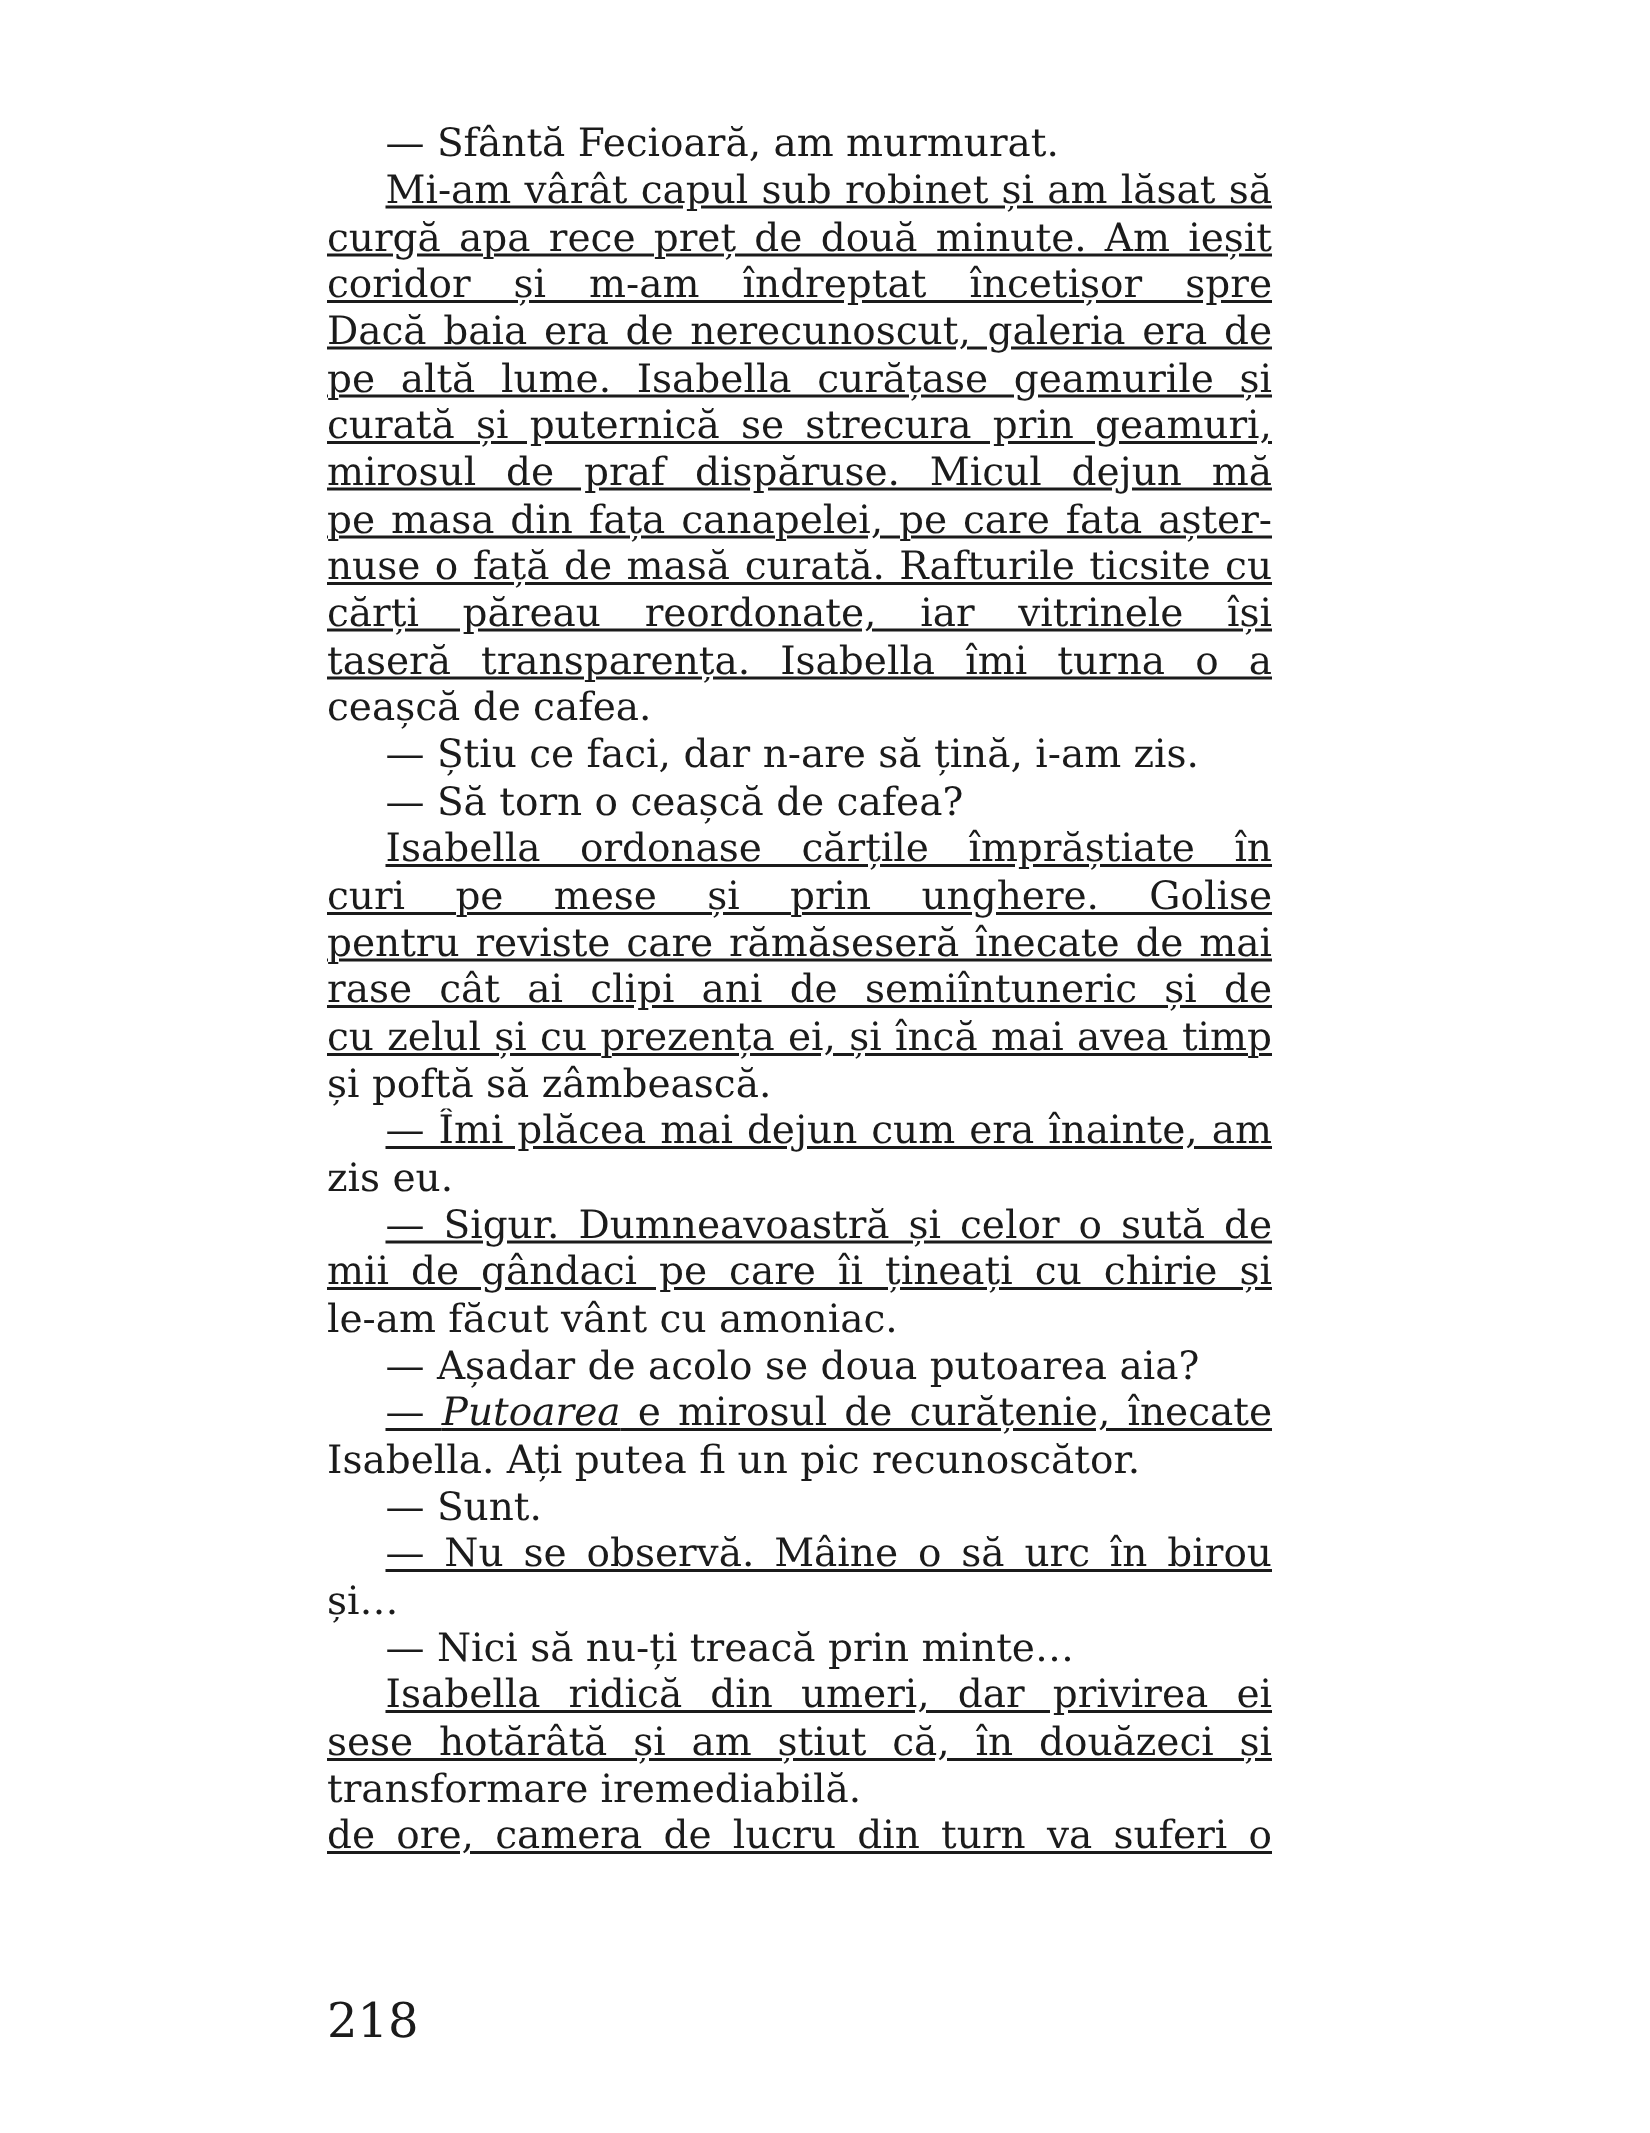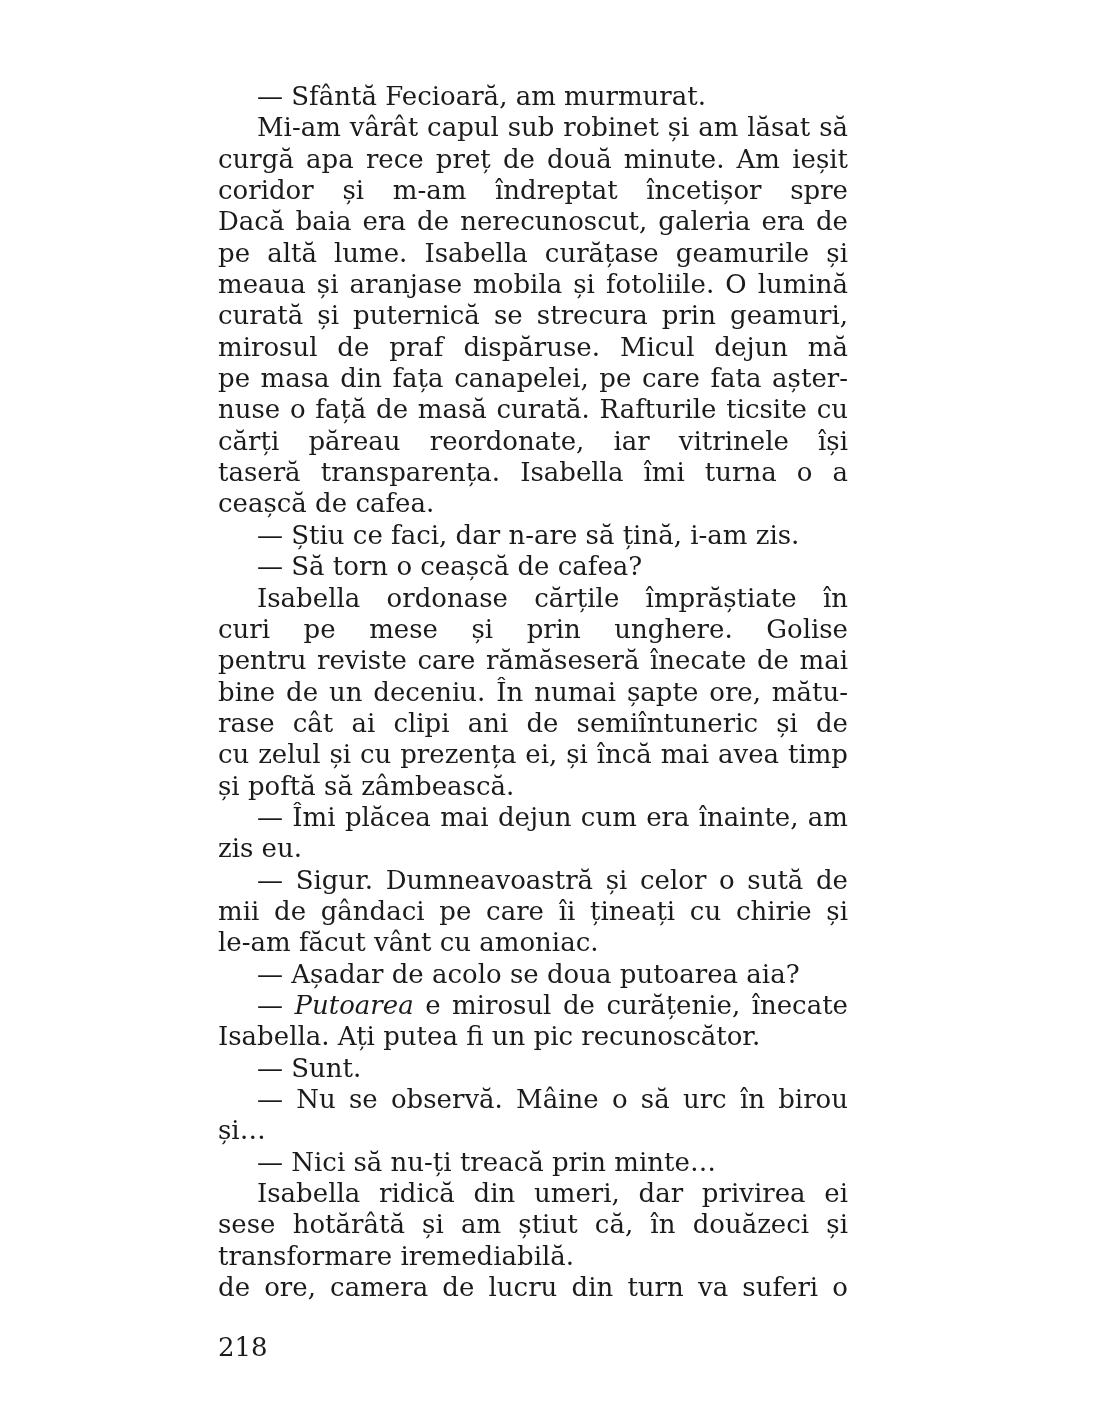--- a/index.html
+++ b/index.html
@@ -25,60 +25,59 @@
     font-size: 26px;
     line-height: 31.35px;
     height: 31.35px;
     text-align: left;
     white-space: normal;
     overflow: hidden;
   }
   .line.j {
     text-align: justify;
     text-align-last: justify;
+    text-decoration: underline;
   }
   .line.ind {
     text-indent: 39px;
   }
   .it {
     font-style: italic;
   }
   .page-number {
     position: absolute;
     left: 218px;
     top: 1332px;
-    font-size: 26px;
+    font-size: 32px;
     line-height: 31px;
   }
 </style>
 </head>
 <body>
 
 <div class="book-page">
   <div class="text-block" id="text-block">
       <div class="line ind"><span>— Sfântă Fecioară, am murmurat.</span></div>
       <div class="line j ind"><span>Mi-am vârât capul sub robinet și am lăsat să</span></div>
       <div class="line j"><span>curgă apa rece preț de două minute. Am ieșit pe</span></div>
       <div class="line j"><span>coridor și m-am îndreptat încetișor spre galerie.</span></div>
       <div class="line j"><span>Dacă baia era de nerecunoscut, galeria era de</span></div>
       <div class="line j"><span>pe altă lume. Isabella curățase geamurile și dușu-</span></div>
-      <div class="line j"><span>meaua și aranjase mobila și fotoliile. O lumină</span></div>
       <div class="line j"><span>curată și puternică se strecura prin geamuri, iar</span></div>
       <div class="line j"><span>mirosul de praf dispăruse. Micul dejun mă aștepta</span></div>
       <div class="line j"><span>pe masa din fața canapelei, pe care fata așter-</span></div>
       <div class="line j"><span>nuse o față de masă curată. Rafturile ticsite cu</span></div>
       <div class="line j"><span>cărți păreau reordonate, iar vitrinele își recăpă-</span></div>
       <div class="line j"><span>taseră transparența. Isabella îmi turna o a doua</span></div>
       <div class="line"><span>ceașcă de cafea.</span></div>
       <div class="line ind"><span>— Știu ce faci, dar n-are să țină, i-am zis.</span></div>
       <div class="line ind"><span>— Să torn o ceașcă de cafea?</span></div>
       <div class="line j ind"><span>Isabella ordonase cărțile împrăștiate în tean-</span></div>
       <div class="line j"><span>curi pe mese și prin unghere. Golise suporturile</span></div>
       <div class="line j"><span>pentru reviste care rămăseseră înecate de mai</span></div>
-      <div class="line j"><span>bine de un deceniu. În numai șapte ore, mătu-</span></div>
       <div class="line j"><span>rase cât ai clipi ani de semiîntuneric și de beznă</span></div>
       <div class="line j"><span>cu zelul și cu prezența ei, și încă mai avea timp</span></div>
       <div class="line"><span>și poftă să zâmbească.</span></div>
       <div class="line j ind"><span>— Îmi plăcea mai dejun cum era înainte, am</span></div>
       <div class="line"><span>zis eu.</span></div>
       <div class="line j ind"><span>— Sigur. Dumneavoastră și celor o sută de</span></div>
       <div class="line j"><span>mii de gândaci pe care îi țineați cu chirie și cărora</span></div>
       <div class="line"><span>le-am făcut vânt cu amoniac.</span></div>
       <div class="line ind"><span>— Așadar de acolo se doua putoarea aia?</span></div>
       <div class="line j ind"><span>— </span><span class="it">Putoarea</span><span> e mirosul de curățenie, înecate</span></div>

